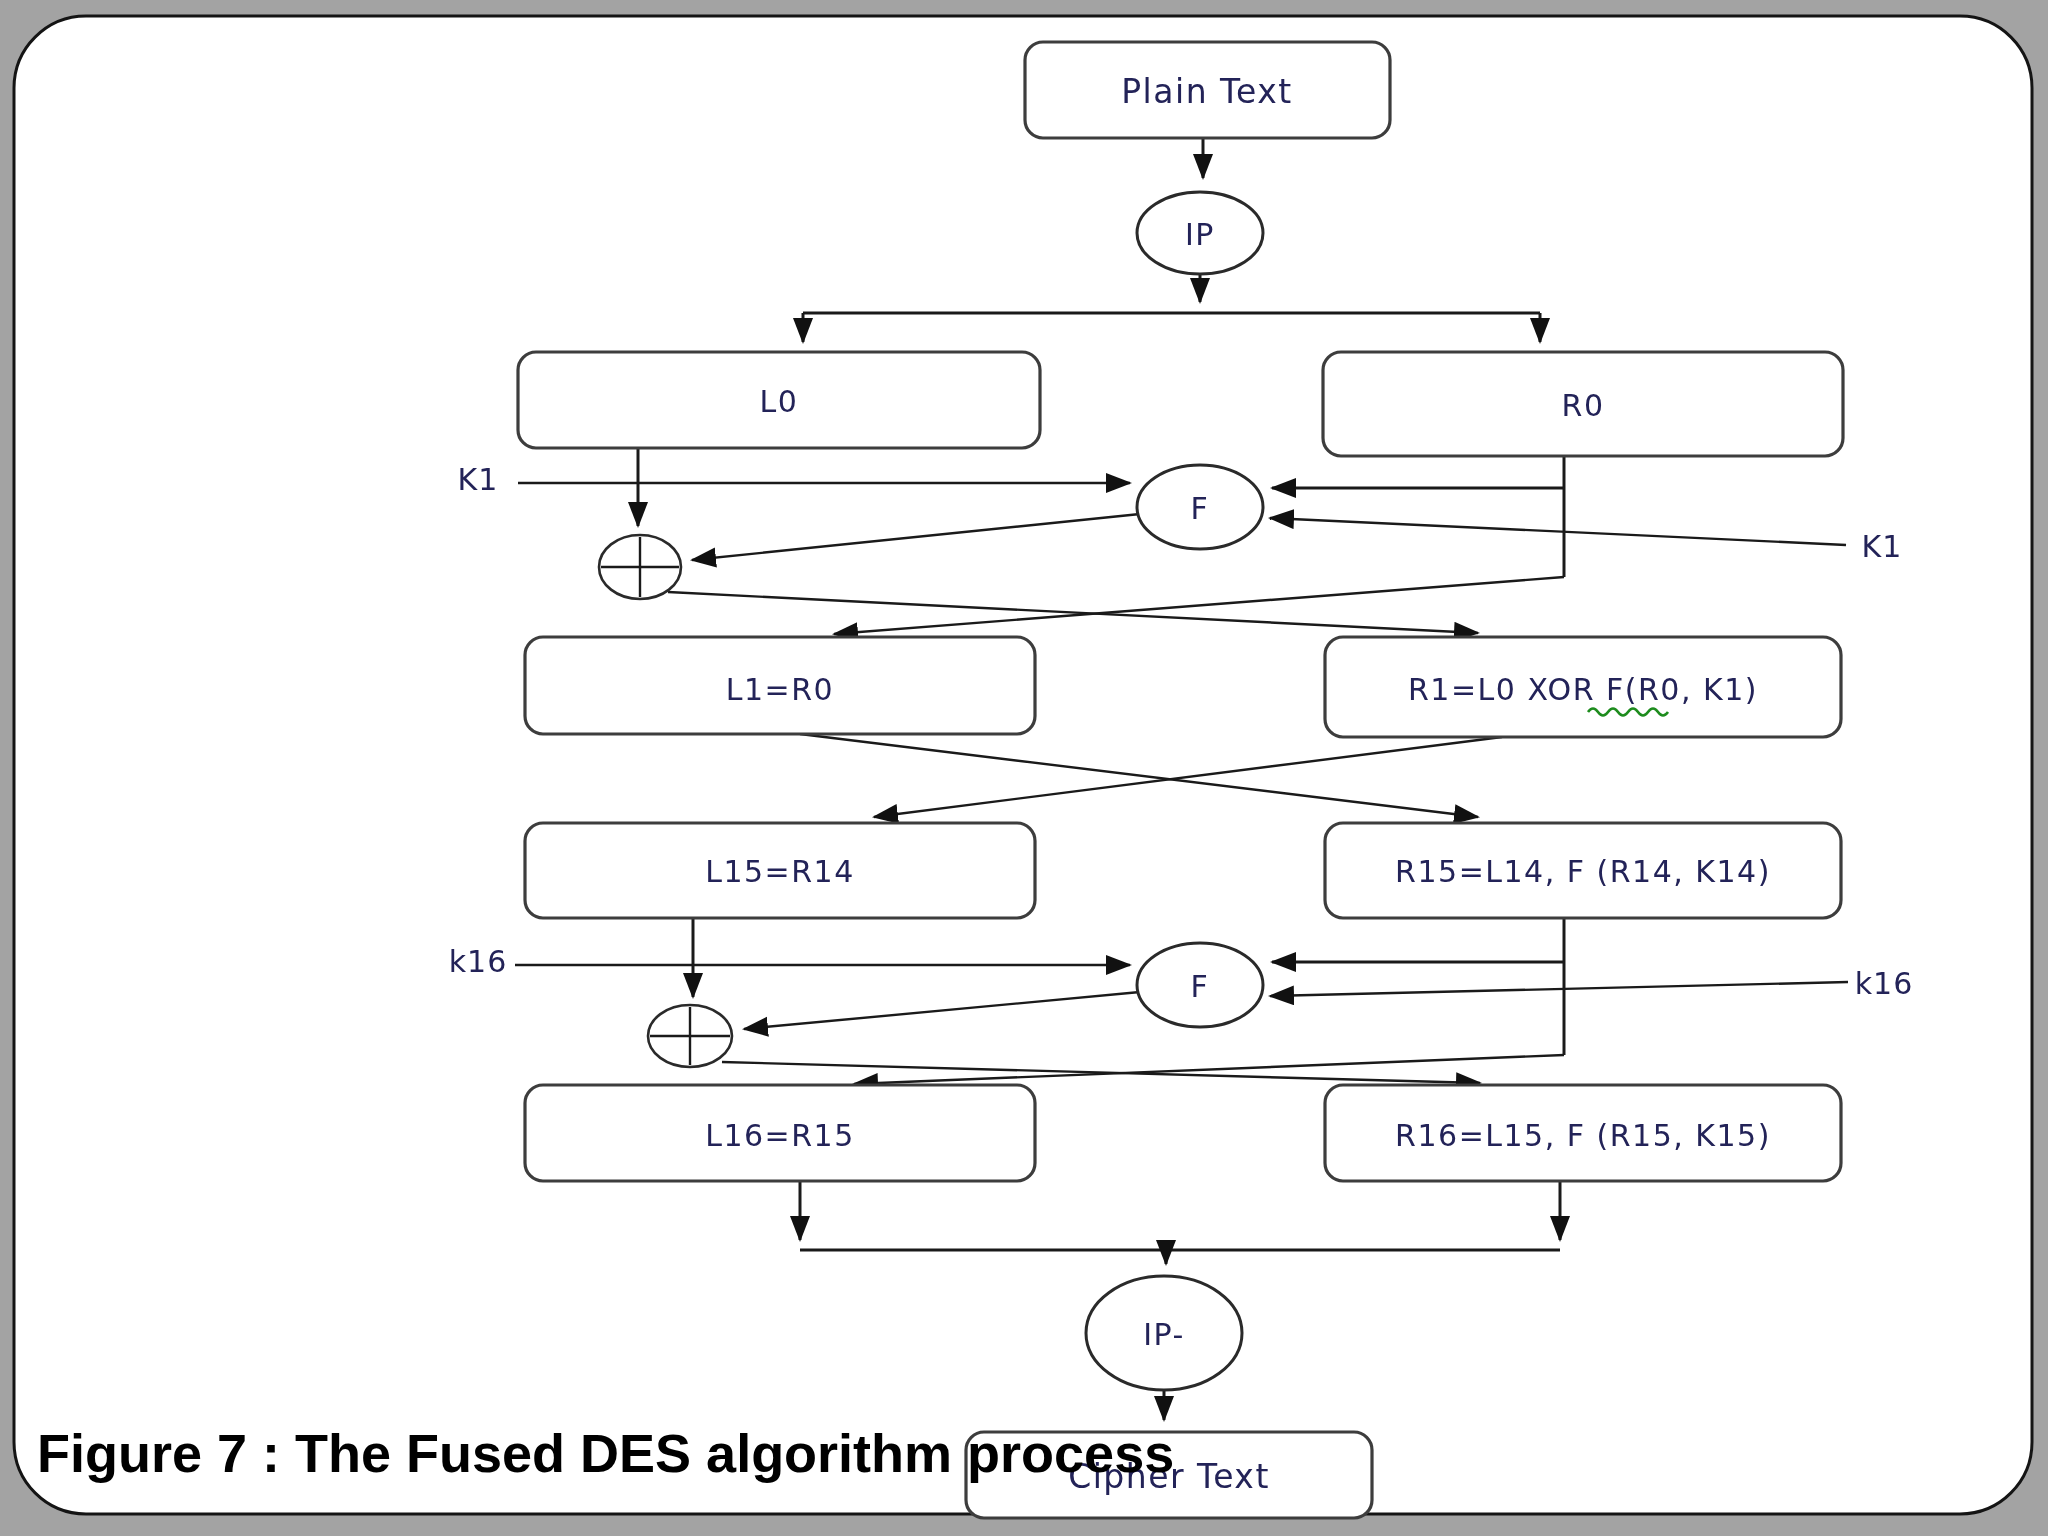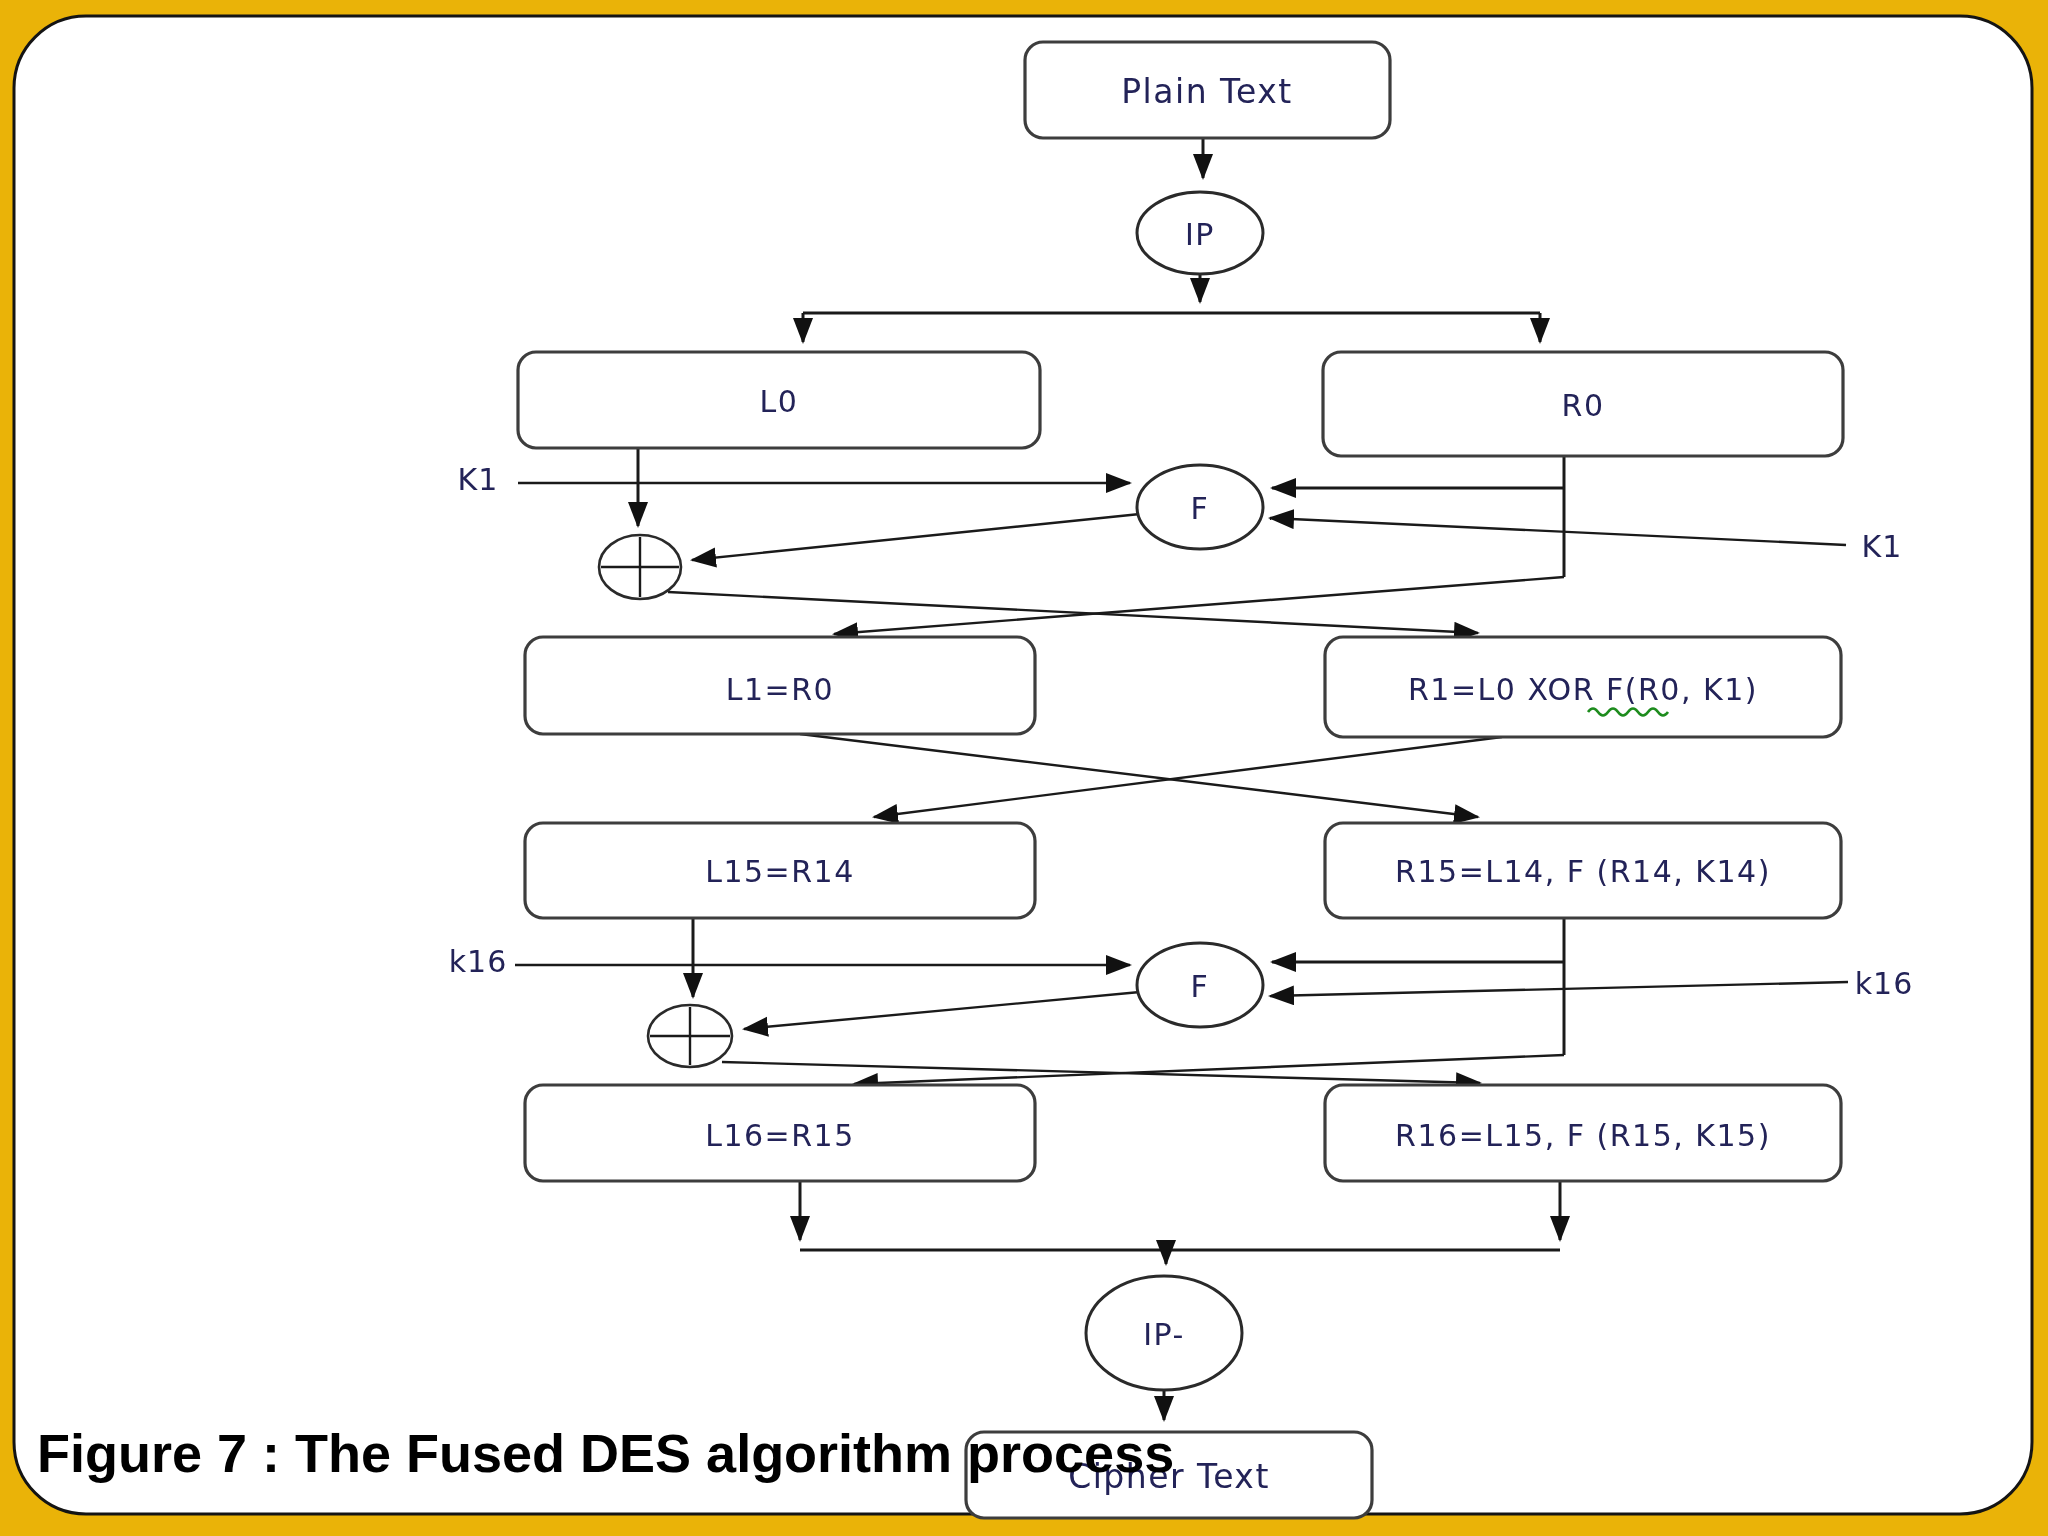--- a/index.html
+++ b/index.html
@@ -1,16 +1,16 @@
 <!DOCTYPE html>
 <html><head>
 <meta charset="utf-8">
 <style>
   html, body { margin: 0; padding: 0; background: #ffffff; }
-  .stage { position: relative; width: 2048px; height: 1536px; background: #eab308; overflow: hidden; }
+  .stage { position: relative; width: 2048px; height: 1536px; background: #a3a3a3; overflow: hidden; }
   svg { display: block; }
   .frame { fill: #ffffff; stroke: #141414; stroke-width: 3; }
   .box { fill: #ffffff; stroke: #3d3d3d; stroke-width: 3.2; }
   .ell { fill: #ffffff; stroke: #2a2a2a; stroke-width: 3; }
   .ln  { stroke: #1a1a1a; stroke-width: 3; fill: none; }
   .lnthin { stroke: #1a1a1a; stroke-width: 2.4; fill: none; }
   .nodetext {
     font-family: "DejaVu Sans", "Liberation Sans", sans-serif;
     fill: #232358; font-size: 30px; letter-spacing: 1.5px;
     text-anchor: middle;

